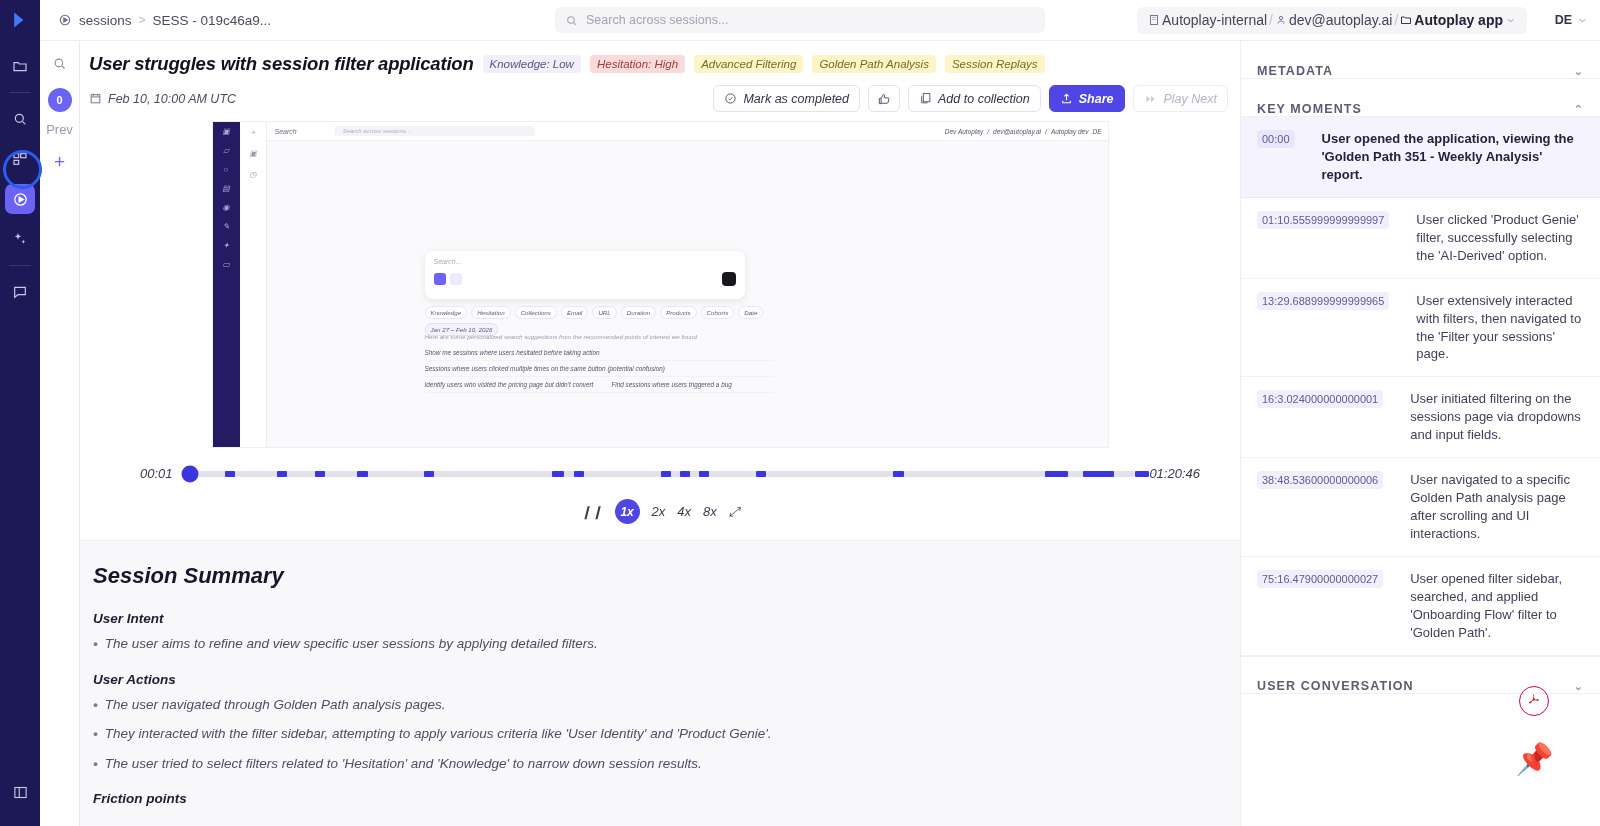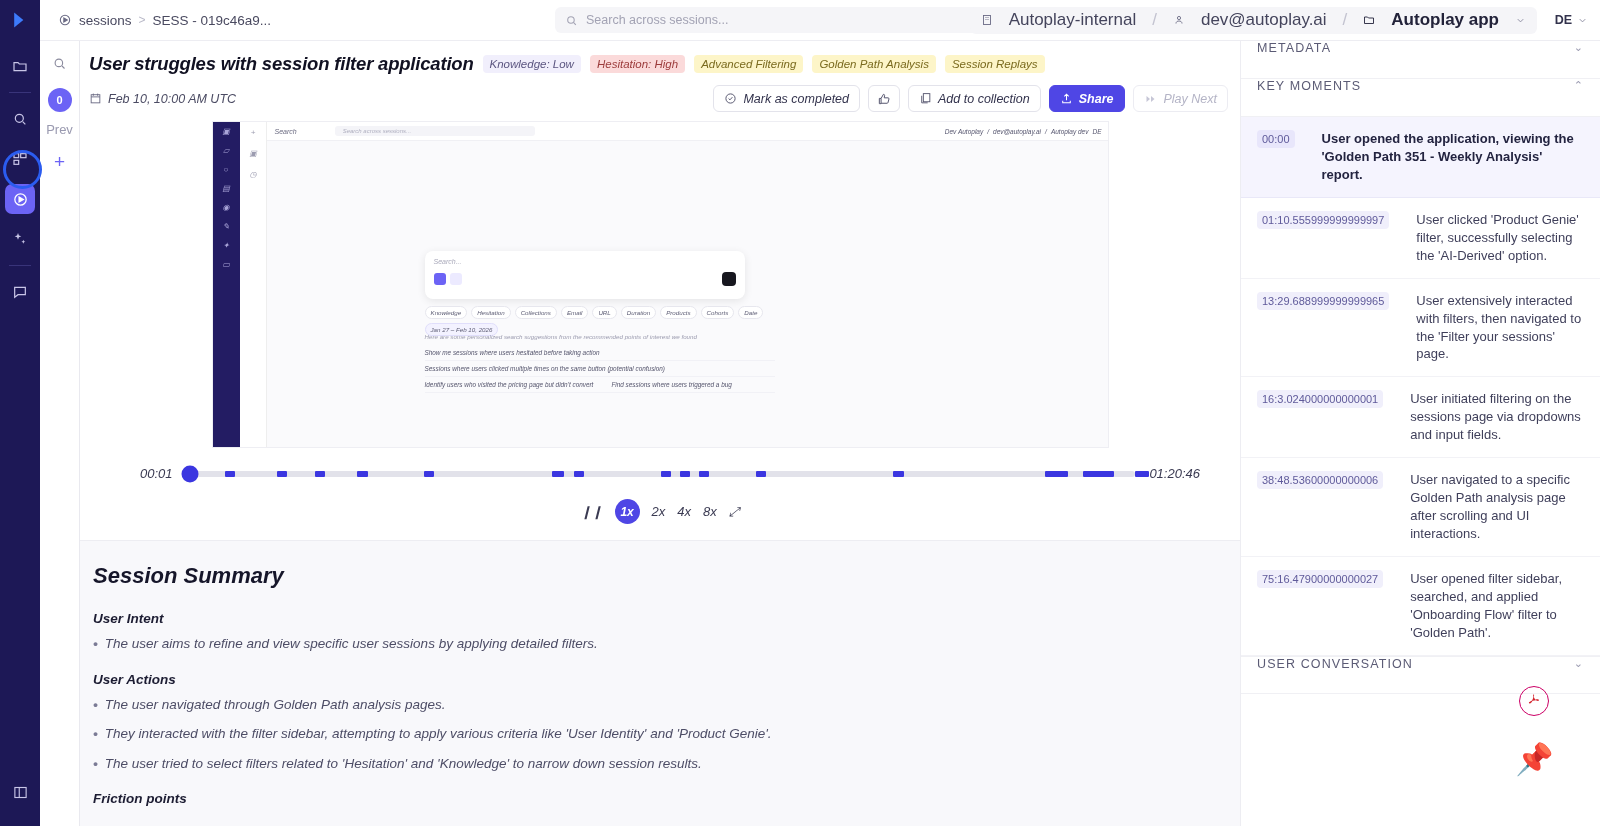--- a/index.html
+++ b/index.html
@@ -61,23 +61,23 @@
   .crumbs { display: flex; align-items: flex-start; gap: 7px; margin-left: 18px;
     font-size: 13.5px; color: #4a4a60; }
   .crumb-sep { color: #b9b9c8; font-size: 12px; }
   .topsearch {
     position: absolute; left: 515px; width: 490px; height: 26px;
     background: #f5f5f8; border-radius: 6px; display: flex;
     align-items: center; padding: 0 10px; gap: 8px;
   }
   .topsearch span { font-size: 12.5px; color: #a3a3b4; }
   .orgpill {
-    position: absolute; right: 63px; height: 27px; background: #f5f5f8;
-    border-radius: 6px; display: flex; align-items: center; gap: 16px;
-    padding: 0 11px; font-size: 17px; color: #44445c;
+    position: absolute; right: 73px; height: 27px; background: #f5f5f8;
+    border-radius: 6px; display: flex; align-items: center; gap: 2px;
+    padding: 0 11px; font-size: 14px; color: #44445c;
   }
   .orgpill .sep { color: #c3c3d0; }
   .orgpill .strong { font-weight: 700; color: #23233a; }
   .avatar-de {
     position: absolute; right: 12px; display: flex; align-items: center; gap: 5px;
     font-size: 12.5px; font-weight: 700; color: #33334d;
   }
 
   
   .main { position: absolute; left: 80px; top: 41px; width: 1160px;
@@ -165,23 +165,23 @@
   .s-h1 { font-size: 22px; font-weight: 700; color: #16162a; margin-bottom: 22px; }
   .s-h2 { font-size: 13.5px; font-weight: 700; color: #1d1d33; margin: 18px 0 8px; }
   .s-li { font-size: 13.5px; color: #4d4d66; display: flex; gap: 7px;
     margin-bottom: 10px; line-height: 1.45; }
   .s-li b { color: #7b7b95; }
 
   
   .right { position: absolute; left: 1240px; top: 41px; width: 360px;
     height: 785px; background: #fff; border-left: 1px solid #ededf2; }
   .sec-head {
-    height: 38px; display: flex; align-items: flex-start; padding: 0 16px;
+    height: 38px; display: flex; align-items: flex-end; padding: 0 16px;
     border-bottom: 1px solid #f0f0f4; font-size: 12.5px; letter-spacing: 1.1px;
-    color: #5b5b75; font-weight: 400;
+    color: #5b5b75; font-weight: 700;
   }
   .sec-head .chev { margin-left: auto; color: #9a9ab0; font-size: 11px; }
   .km { display: flex; gap: 27px; padding: 13px 16px; border-bottom: 1px solid #f2f2f6; }
   .km.sel { background: #f5f4fe; border-bottom-color: #e9e8f8; }
   .km-t {
     font-size: 11px; color: #5f5a9a; background: #f0effb; border-radius: 4px;
     padding: 2px 5px; height: 18px; white-space: nowrap; flex: none;
     display: flex; align-items: center;
   }
   .km.sel .km-t { background: #e8e6fb; }

